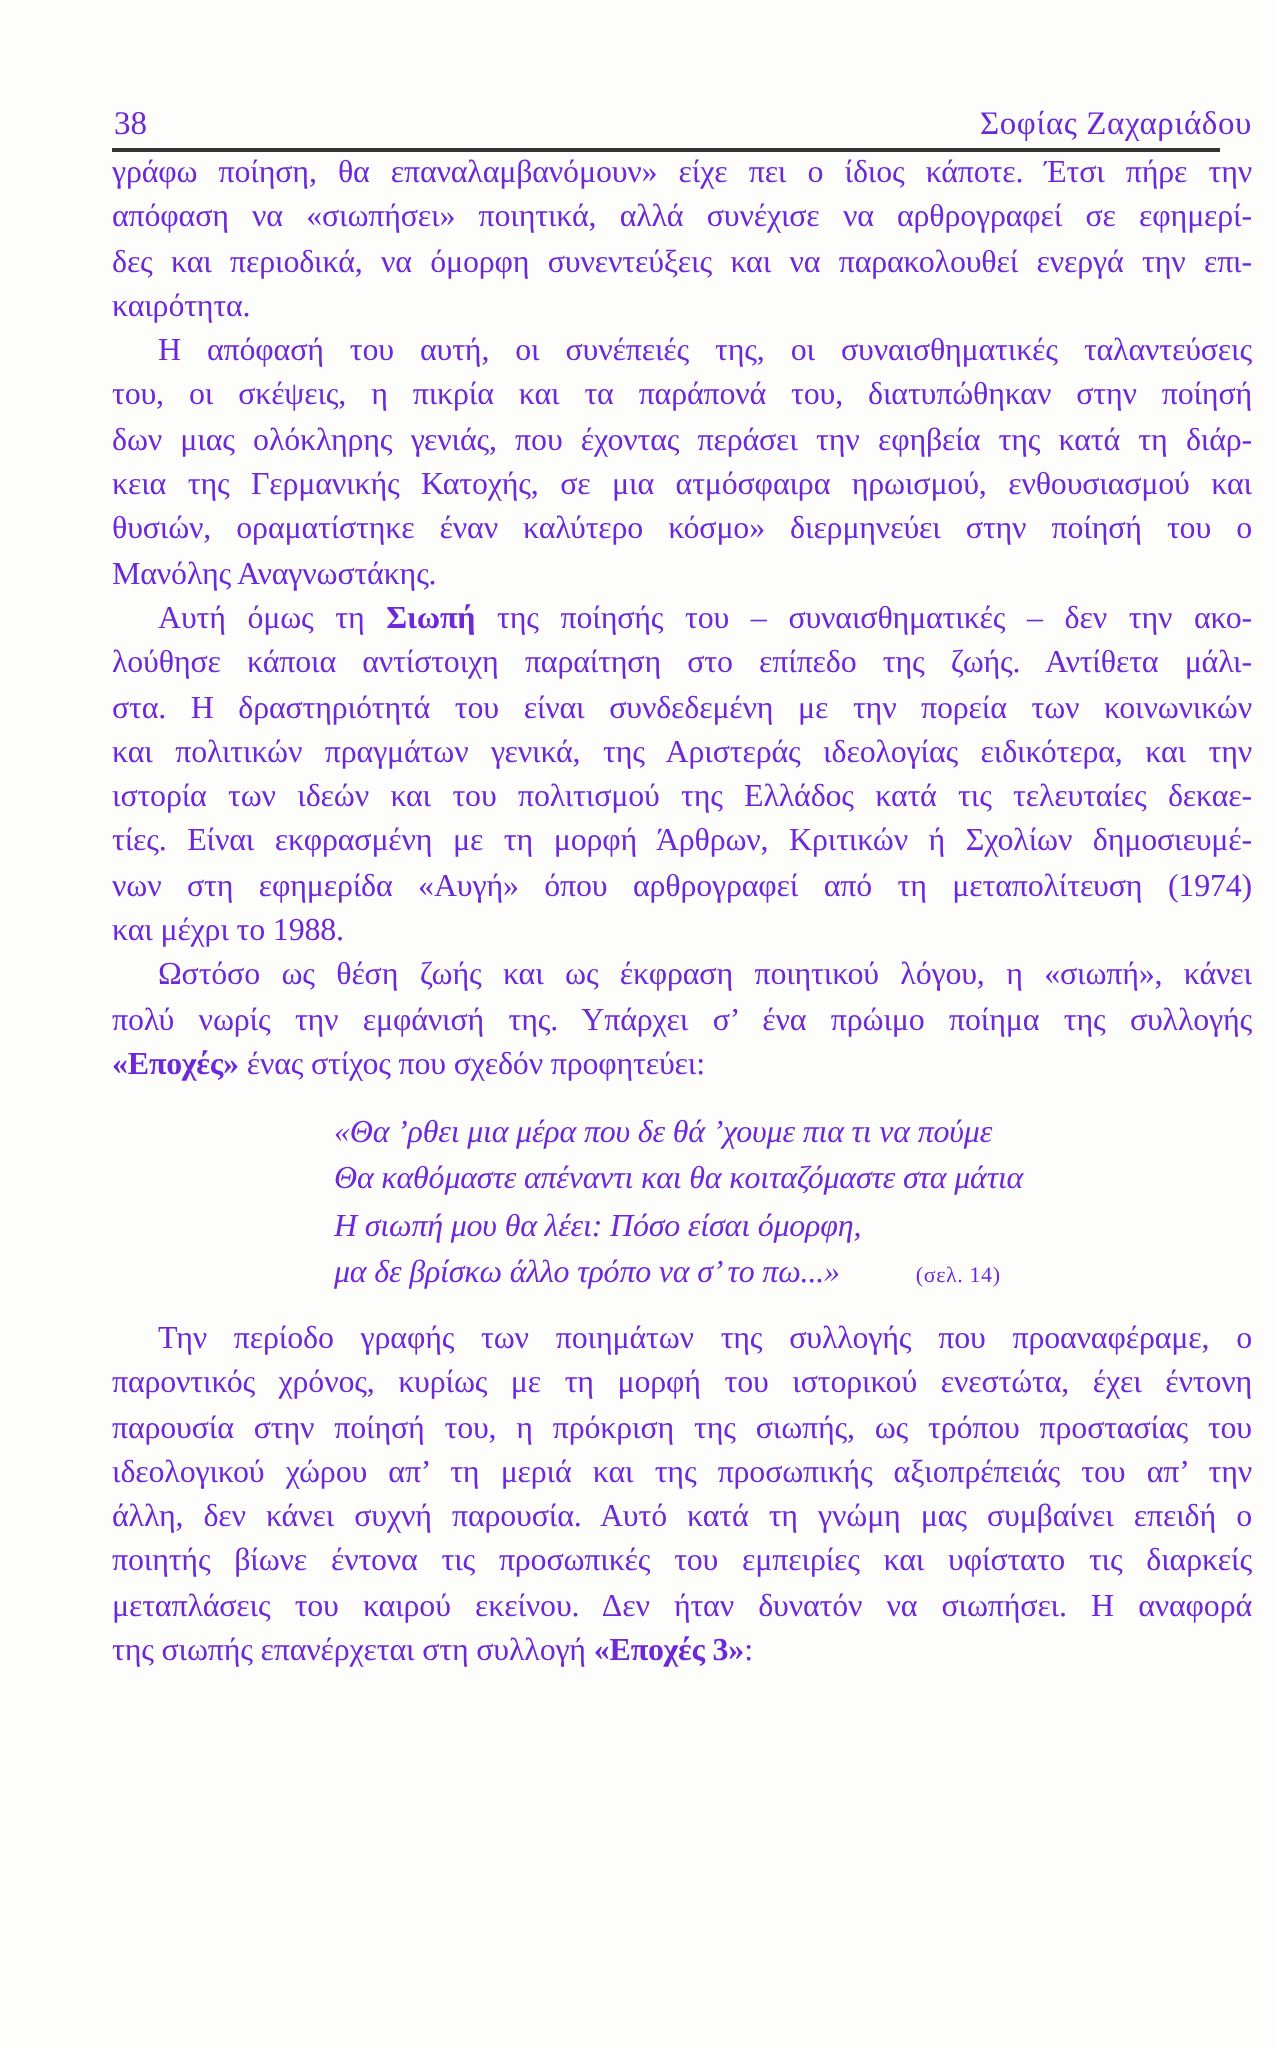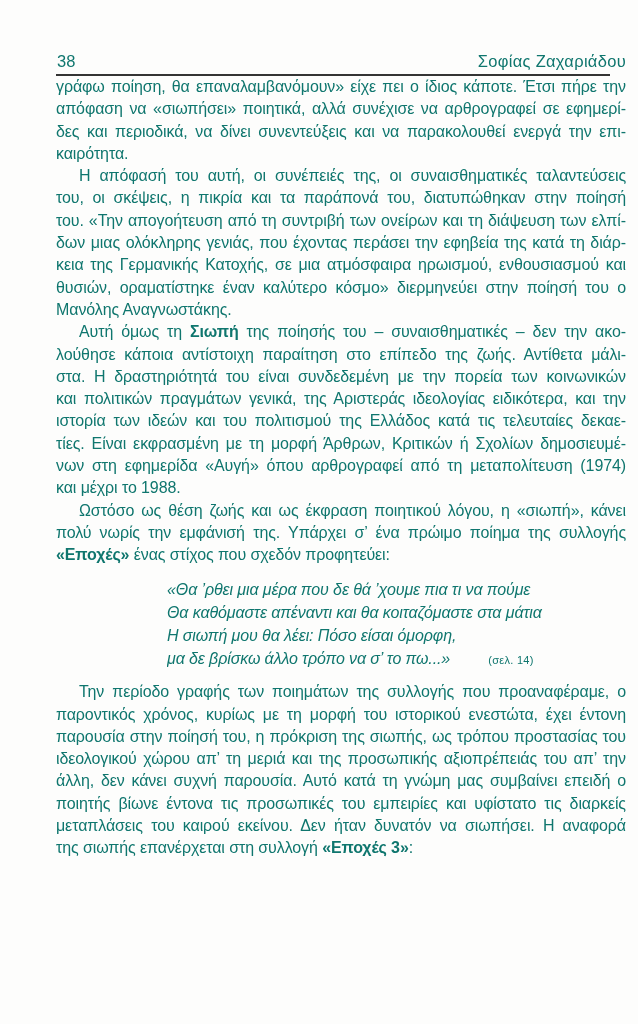--- a/index.html
+++ b/index.html
@@ -1,22 +1,22 @@
 <!DOCTYPE html>
 <html><head>
 <meta charset="utf-8">
 <style>
   html,body{margin:0;padding:0;background:#e8e8e8;}
   .page{
     position:relative;
     width:638px;height:1024px;
     margin:0 auto;
     background:#fdfdfc;
-    font-family:Liberation Sans, sans-serif;
-    color:#0f766e;
+    font-family:Liberation Serif, serif;
+    color:#6d28d9;
     overflow:hidden;
   }
   .column{
     position:absolute;
     left:56px;top:0;
     width:570px;
   }
   .header{
     position:relative;
     margin-top:51px;
@@ -79,28 +79,27 @@
       <span class="pagenum">38</span>
       <div class="runtitle">Σοφίας Ζαχαριάδου</div>
     </div>
     <div class="rule"></div>
 
     <div class="bodytext">
 
       <div>
         <div class="ln">γράφω ποίηση, θα επαναλαμβανόμουν» είχε πει ο ίδιος κάποτε. Έτσι πήρε την</div>
         <div class="ln">απόφαση να «σιωπήσει» ποιητικά, αλλά συνέχισε να αρθρογραφεί σε εφημερί-</div>
-        <div class="ln">δες και περιοδικά, να δίνει συνεντεύξεις και να παρακολουθεί ενεργά την επι-</div>
+        <div class="ln">δες και περιοδικά, να όμορφη συνεντεύξεις και να παρακολουθεί ενεργά την επι-</div>
         <div class="ln last">καιρότητα.</div>
       </div>
 
       <div>
         <div class="ln indent">Η απόφασή του αυτή, οι συνέπειές της, οι συναισθηματικές ταλαντεύσεις</div>
         <div class="ln">του, οι σκέψεις, η πικρία και τα παράπονά του, διατυπώθηκαν στην ποίησή</div>
-        <div class="ln">του. «Την απογοήτευση από τη συντριβή των ονείρων και τη διάψευση των ελπί-</div>
         <div class="ln">δων μιας ολόκληρης γενιάς, που έχοντας περάσει την εφηβεία της κατά τη διάρ-</div>
         <div class="ln">κεια της Γερμανικής Κατοχής, σε μια ατμόσφαιρα ηρωισμού, ενθουσιασμού και</div>
         <div class="ln">θυσιών, οραματίστηκε έναν καλύτερο κόσμο» διερμηνεύει στην ποίησή του ο</div>
         <div class="ln last">Μανόλης Αναγνωστάκης.</div>
       </div>
 
       <div>
         <div class="ln indent"><span>Αυτή όμως τη </span><b>Σιωπή</b><span> της ποίησής του – συναισθηματικές – δεν την ακο-</span></div>
         <div class="ln">λούθησε κάποια αντίστοιχη παραίτηση στο επίπεδο της ζωής. Αντίθετα μάλι-</div>
         <div class="ln">στα. Η δραστηριότητά του είναι συνδεδεμένη με την πορεία των κοινωνικών</div>

